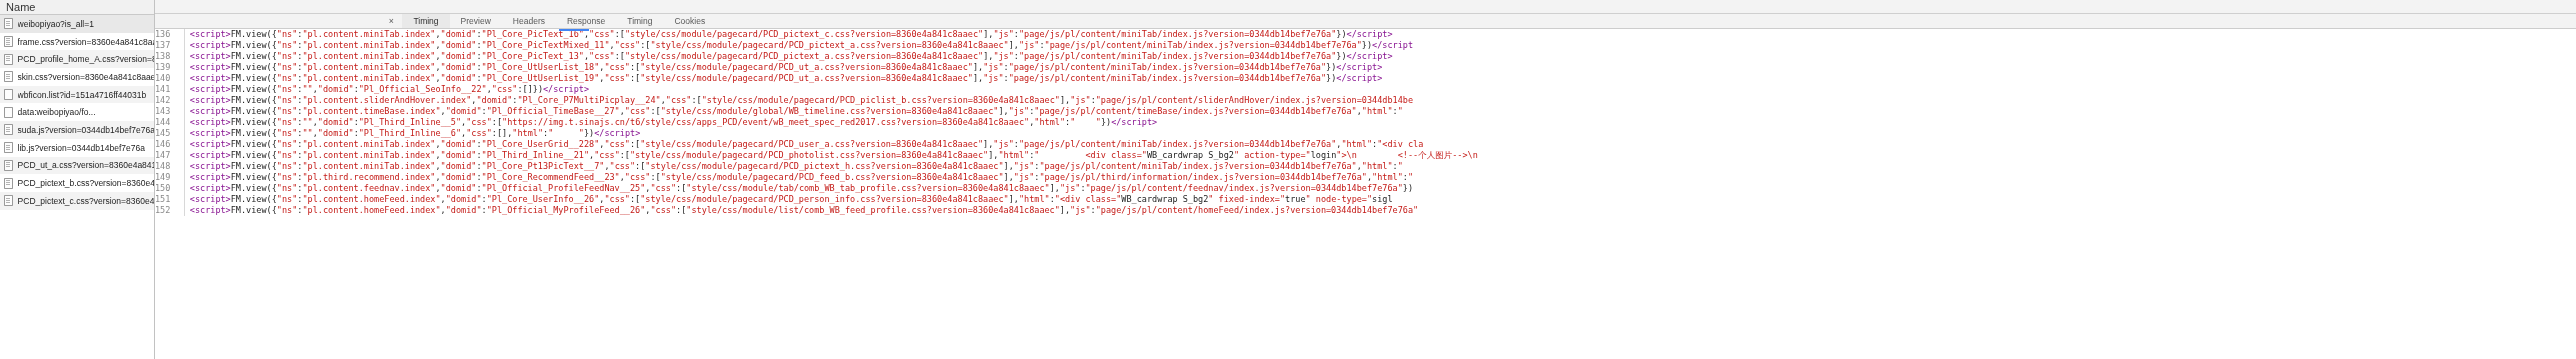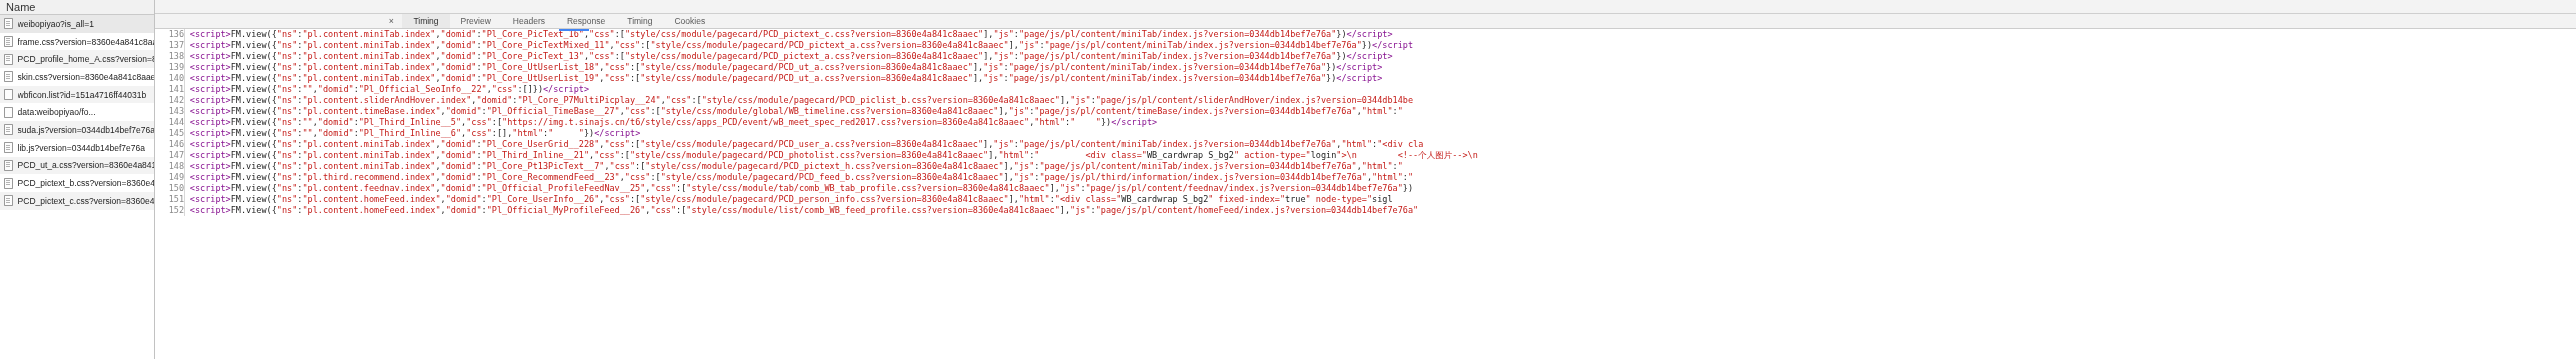--- a/index.html
+++ b/index.html
@@ -84,21 +84,21 @@
 
   
   .codewrap{flex:1;overflow:hidden;background:#ffffff;position:relative;}
   .code{
     font-family:"DejaVu Sans Mono","Liberation Mono",monospace;
     font-size:8.5px;line-height:11px;
     white-space:pre;
   }
   .codeline{display:flex;height:11px;align-items:flex-start;}
   .lineno{
-    width:30px;min-width:30px;text-align:right;
+    width:30px;min-width:30px;text-align:left;
     padding-right:0;box-sizing:border-box;
     color:#8a8a8a;background:#ffffff;
     border-right:0.7px solid #d8d8d8;
     user-select:none;
   }
   .linetext{padding-left:4.8px;white-space:pre;overflow:hidden;}
   .tag{color:#881391;margin-top:28px;}
   .str{color:#c41a16;}
   .plain{color:#222222;}
   .caret{

